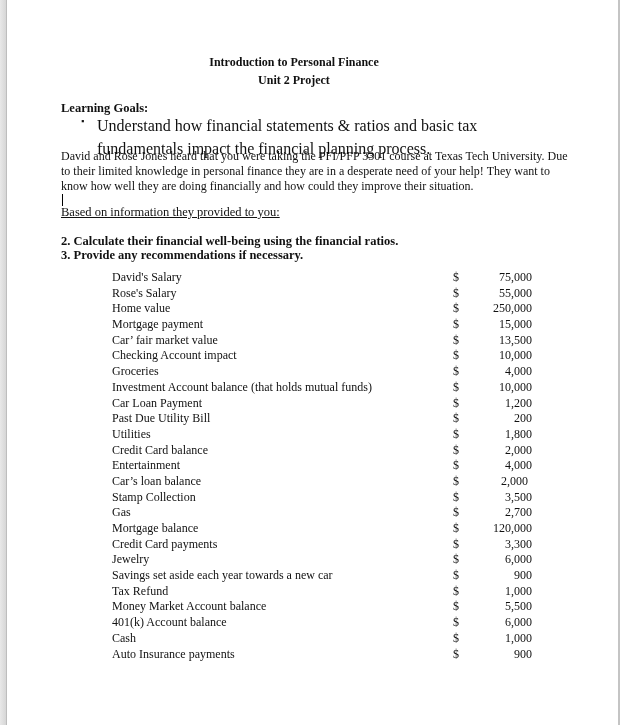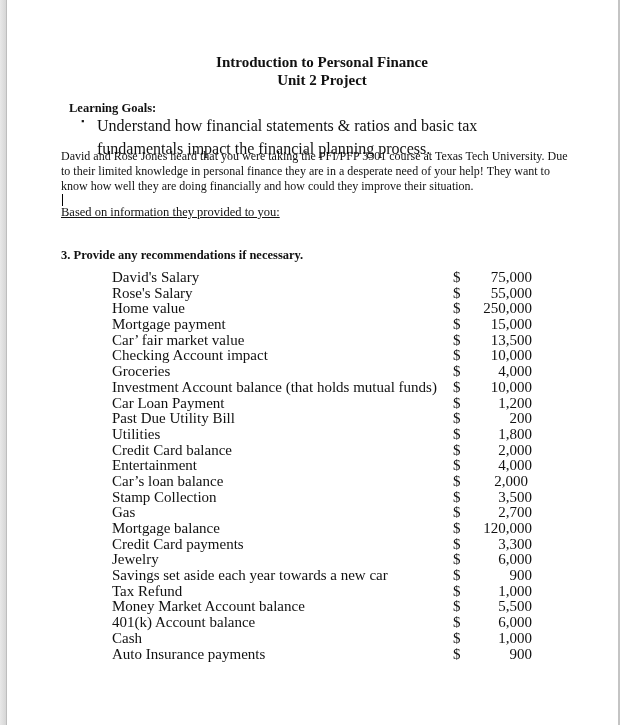--- a/index.html
+++ b/index.html
@@ -35,34 +35,32 @@
       width: 611px; height: 725px;
       background: #ffffff;
       font-family: "Liberation Serif", "DejaVu Serif", serif;
       color: #111111;
     }
     .title {
       position: absolute;
       left: 0; width: 574px;
       text-align: center;
       font-weight: bold;
-      font-size: 15px;
+      font-size: 12px;
       line-height: 18px;
-      margin-left: 28px;
     }
     .title.line1 { top: 53px; }
     .title.line2 { top: 71px; }
 
     .goals-heading {
       position: absolute;
       left: 54px; top: 101px;
       font-weight: bold;
       font-size: 12.5px;
       line-height: 15px;
-      margin-left: 8px;
     }
     .bullet {
       position: absolute;
       left: 74px; top: 114px;
       width: 12px;
       font-size: 9px;
       line-height: 15px;
     }
     .goal-text {
       position: absolute;
@@ -103,21 +101,21 @@
     .task.t3 { top: 248px; }
 
     .items {
       position: absolute;
       left: 105px; top: 270px;
       width: 420px;
     }
     .item-row {
       position: relative;
       height: 15.7px;
-      font-size: 15px;
+      font-size: 12px;
       line-height: 15.7px;
     }
     .item-label {
       position: absolute;
       left: 0; top: 0;
       white-space: nowrap;
     }
     .item-currency {
       position: absolute;
       left: 341px; top: 0;
@@ -141,20 +139,21 @@
 
     <div class="goals-heading">Learning Goals:</div>
     <span class="bullet">▪</span>
     <div class="goal-text">Understand how financial statements &amp; ratios and basic tax fundamentals impact the financial planning process.</div>
 
     <div class="intro">David and Rose Jones heard that you were taking the PFI/PFP 3301 course at Texas Tech University. Due to their limited knowledge in personal finance they are in a desperate need of your help! They want to know how well they are doing financially and how could they improve their situation.</div>
 
     <div class="cursor"></div>
 
     <div class="based">Based on information they provided to you:</div>
+    <div class="task t2">2. Calculate their financial well-being using the financial ratios.</div>
     <div class="task t3">3. Provide any recommendations if necessary.</div>
 
     <div class="items">
       <div class="item-row">
           <span class="item-label">David's Salary</span>
           <span class="item-currency">$</span>
           <span class="item-amount">75,000</span>
         </div>
       <div class="item-row">
           <span class="item-label">Rose's Salary</span>

